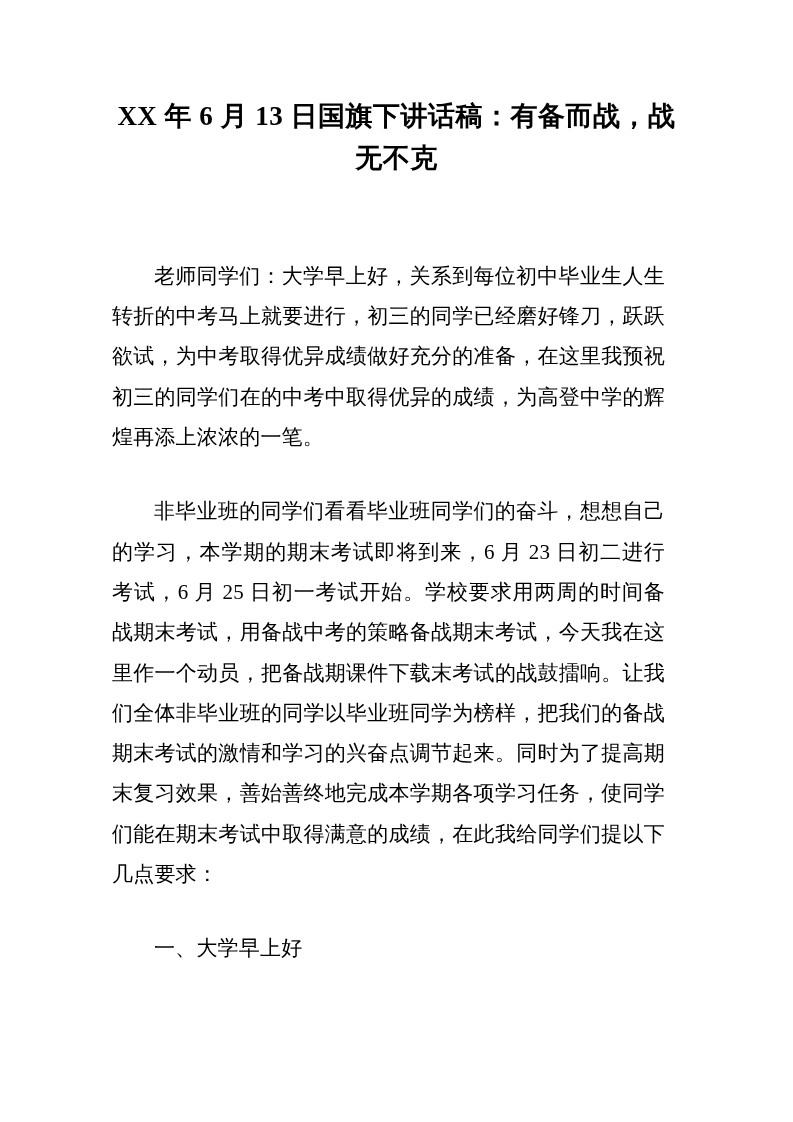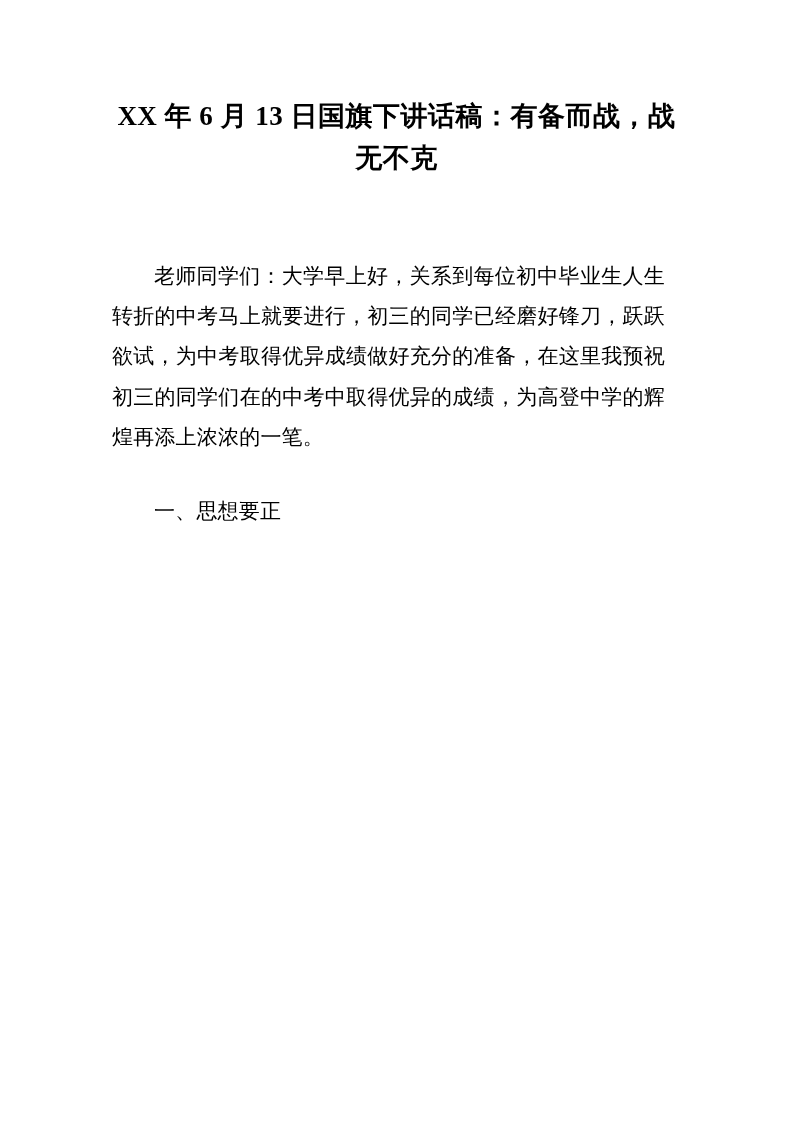--- a/index.html
+++ b/index.html
@@ -55,16 +55,17 @@
 </style>
 </head>
 <body>
 
 <div class="page">
 
   <h1 class="doc-title">XX 年 6 月 13 日国旗下讲话稿：有备而战，战无不克</h1>
 
   <div class="body-block">
     <p class="para">老师同学们：大学早上好，关系到每位初中毕业生人生转折的中考马上就要进行，初三的同学已经磨好锋刀，跃跃欲试，为中考取得优异成绩做好充分的准备，在这里我预祝初三的同学们在的中考中取得优异的成绩，为高登中学的辉煌再添上浓浓的一笔。</p>
-    <p class="para gap-large last">一、思想要正</p>
+    <p class="para gap-large">非毕业班的同学们看看毕业班同学们的奋斗，想想自己的学习，本学期的期末考试即将到来，6 月 23 日初二进行考试，6 月 25 日初一考试开始。学校要求用两周的时间备战期末考试，用备战中考的策略备战期末考试，今天我在这里作一个动员，把备战期课件下载末考试的战鼓擂响。让我们全体非毕业班的同学以毕业班同学为榜样，把我们的备战期末考试的激情和学习的兴奋点调节起来。同时为了提高期末复习效果，善始善终地完成本学期各项学习任务，使同学们能在期末考试中取得满意的成绩，在此我给同学们提以下几点要求：</p>
+    <p class="para gap-large last">一、大学早上好</p>
   </div>
 
 </div>
 
 </body></html>

